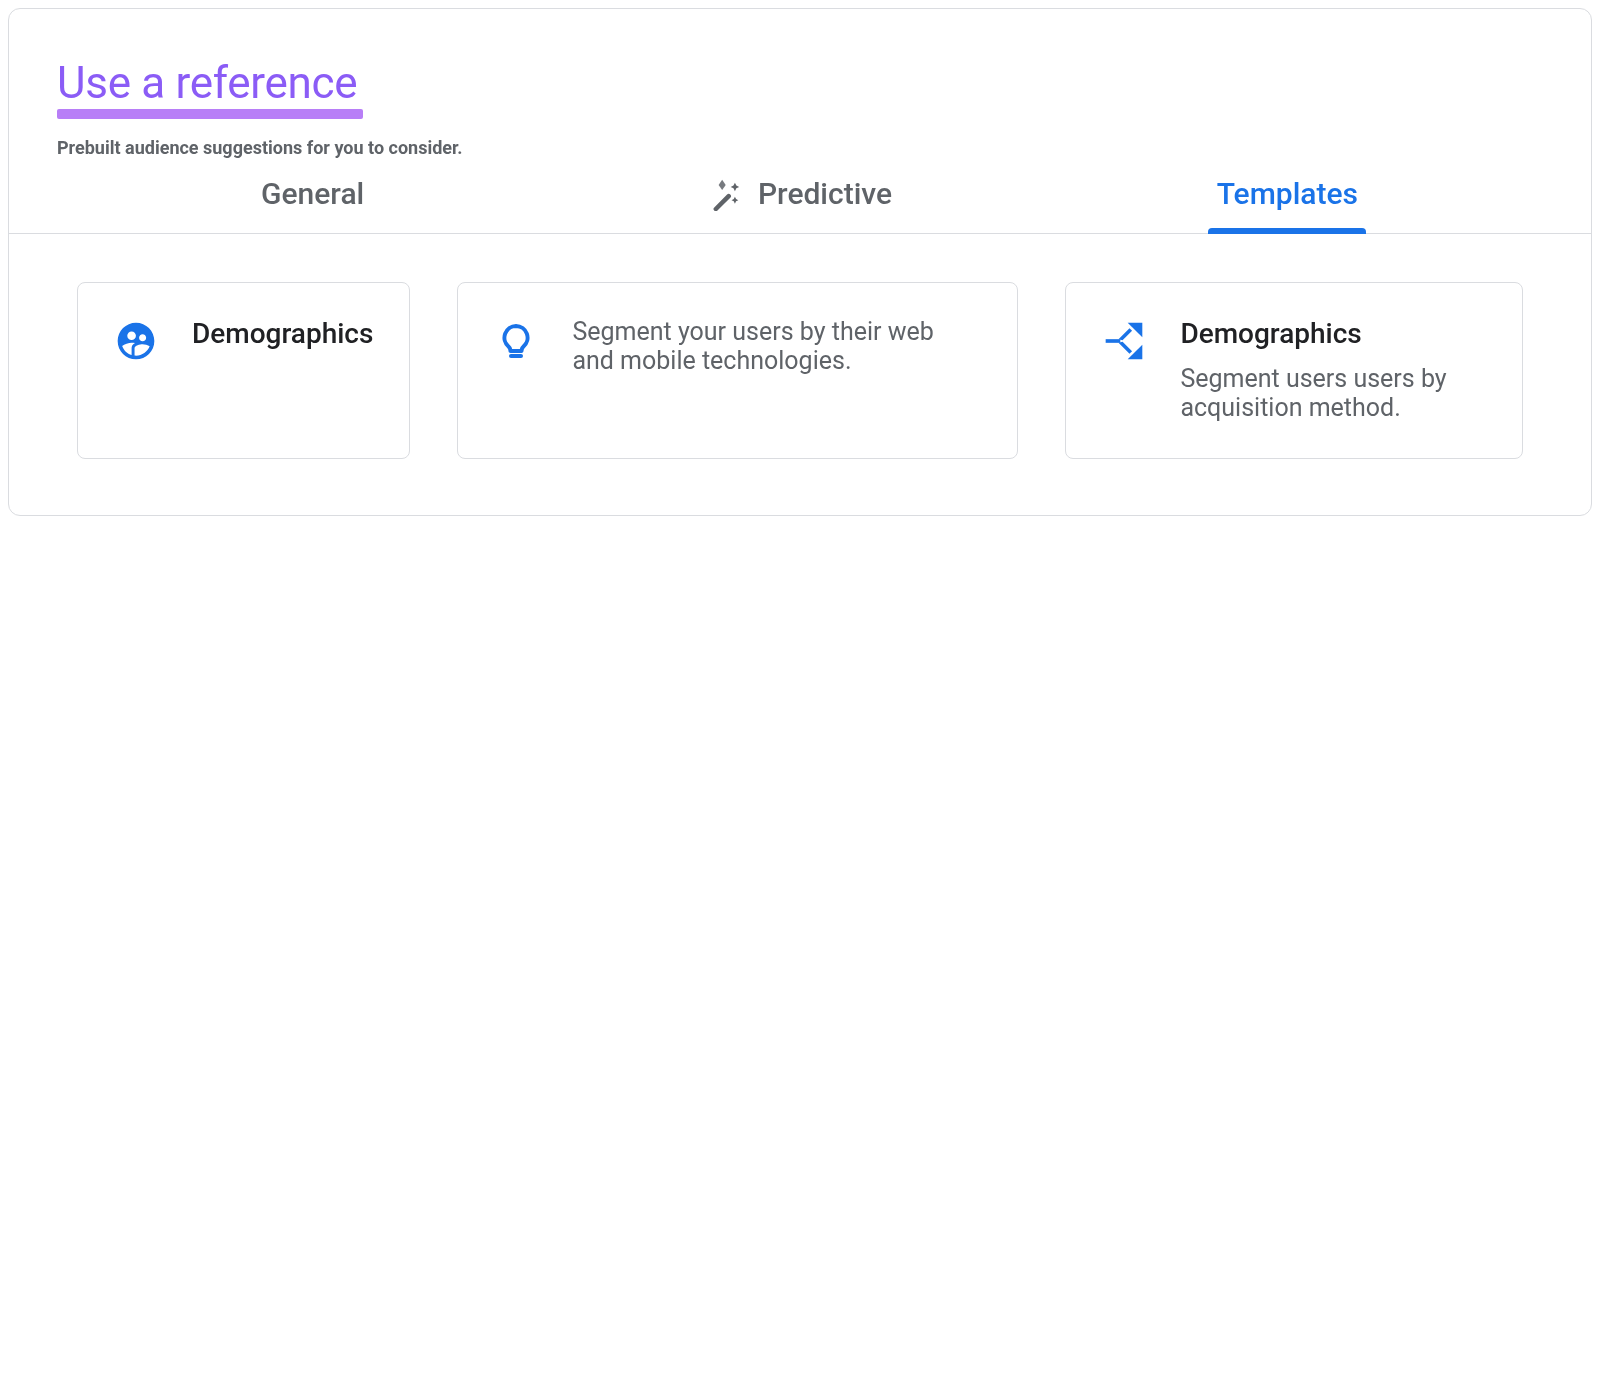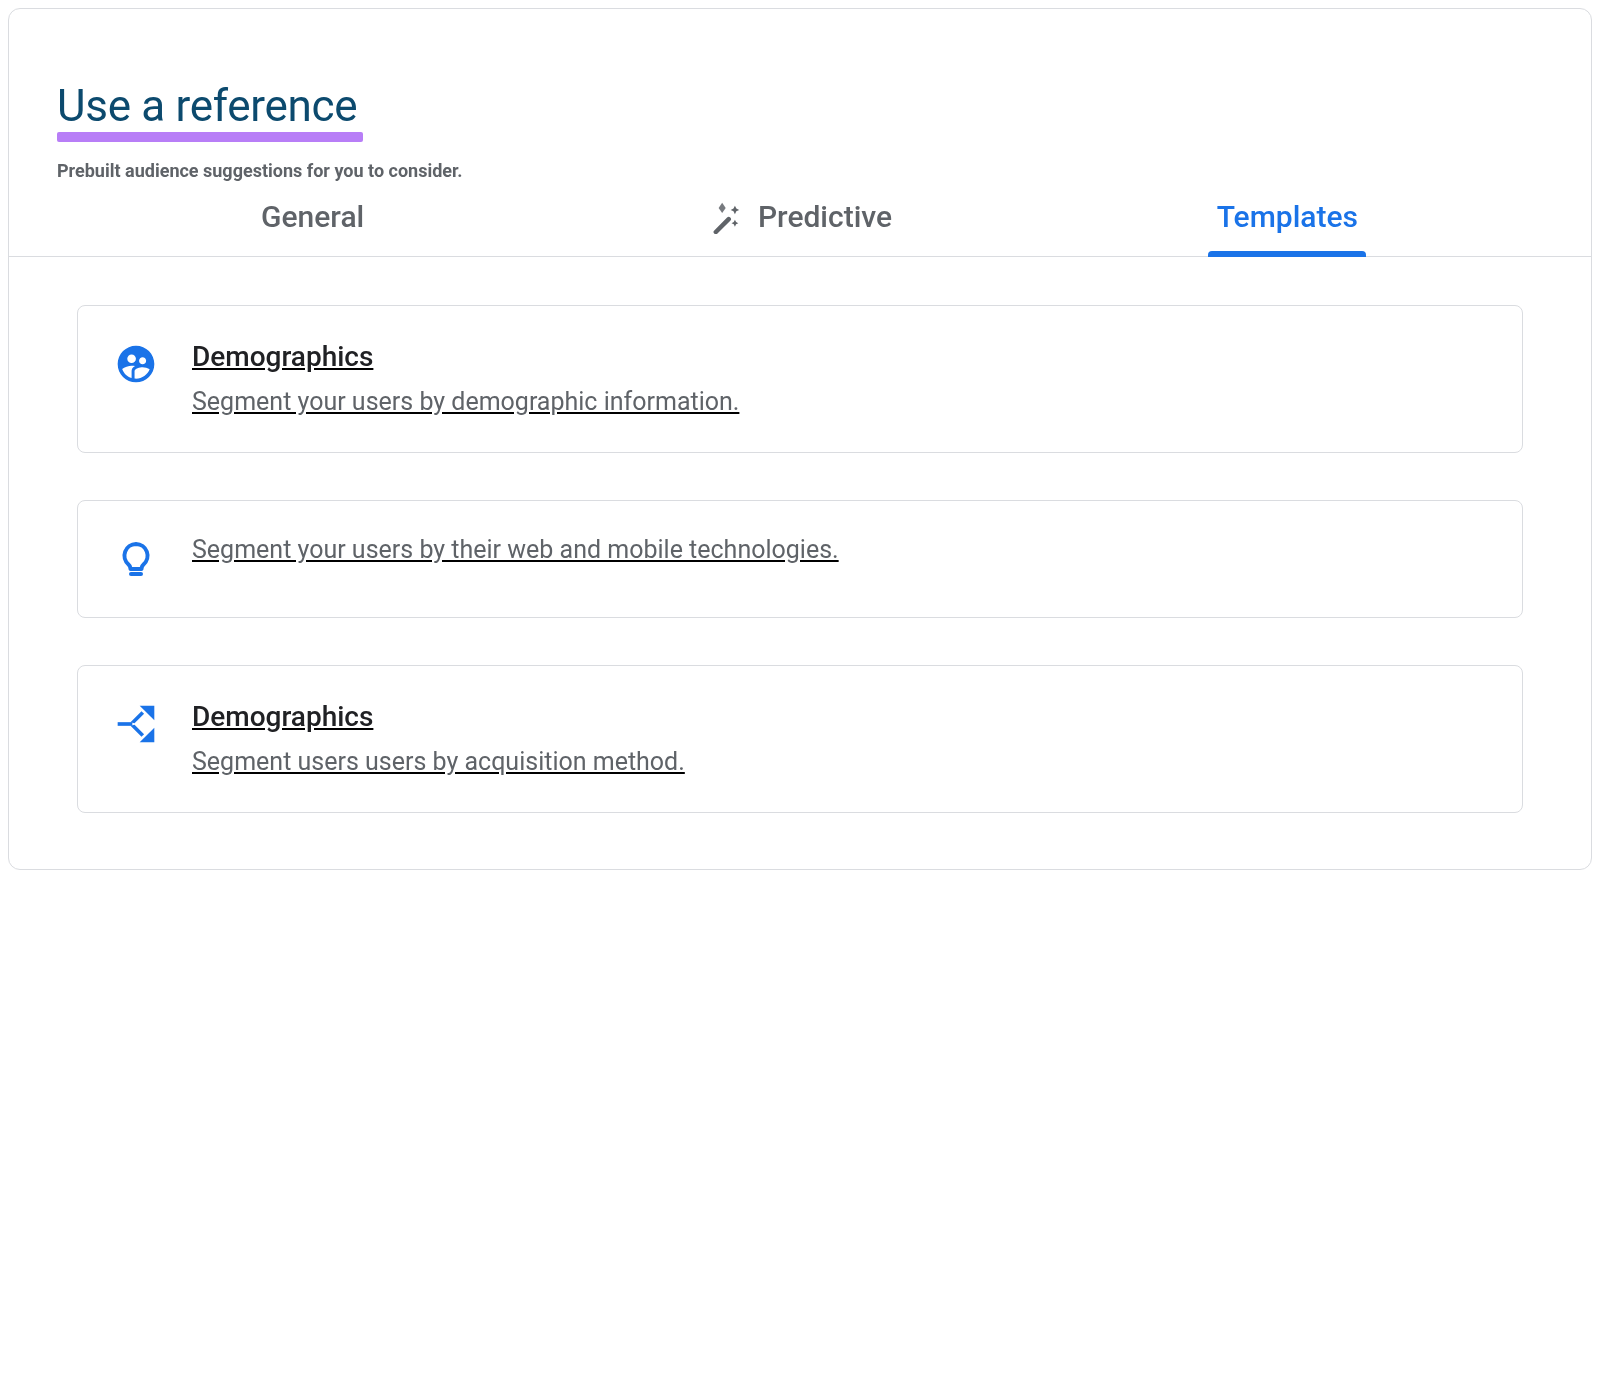--- a/index.html
+++ b/index.html
@@ -19,23 +19,22 @@
       max-width: 1584px;
     }
     .heading-wrap {
       display: inline-block;
       position: relative;
       margin-bottom: 8px;
     }
     .heading {
       font-size: 44px;
       font-weight: 400;
-      color: #0c4a6e;
+      color: #8b5cf6;
       letter-spacing: -0.3px;
-      margin-top: 23px;
     }
     .underline {
       position: absolute;
       left: 0;
       right: -6px;
       bottom: -10px;
       height: 10px;
       background: #b87ef7;
       border-radius: 2px;
     }
@@ -84,23 +83,22 @@
     .tab-icon {
       width: 34px;
       height: 34px;
       display: inline-flex;
       align-items: center;
       justify-content: center;
     }
     .cards {
       padding: 48px 20px 0 20px;
       display: flex;
-      flex-direction: column;
+      flex-direction: row;
       gap: 47px;
-      text-decoration: underline;
     }
     .card {
       border: 1px solid #dadce0;
       border-radius: 8px;
       padding: 34px 36px 36px 36px;
       display: flex;
       align-items: flex-start;
       gap: 34px;
       cursor: pointer;
     }
@@ -163,21 +161,20 @@
   <div class="cards">
 
     <div class="card">
       <span class="card-icon">
         <svg viewBox="0 0 24 24" width="44" height="44" fill="#1a73e8">
           <path d="M12 2C6.48 2 2 6.48 2 12s4.48 10 10 10 10-4.48 10-10S17.52 2 12 2zm3.61 6.34c1.07 0 1.93.86 1.93 1.93s-.86 1.93-1.93 1.93-1.93-.86-1.93-1.93.86-1.93 1.93-1.93zM9.6 6.76c1.3 0 2.36 1.06 2.36 2.36S10.9 11.48 9.6 11.48 7.24 10.42 7.24 9.12 8.3 6.76 9.6 6.76zm0 9.13v3.75c-2.4-.75-4.3-2.6-5.14-4.96C5.55 13.58 8.13 12.9 9.6 12.9c.53 0 1.2.08 1.9.22-1.64.87-1.9 2.02-1.9 2.77zM12 20c-.27 0-.53-.01-.79-.04v-4.07c0-1.42 2.94-2.13 4.4-2.13 1.07 0 2.92.39 3.84 1.15C18.28 17.88 15.39 20 12 20z"></path>
         </svg>
       </span>
       <div class="card-body">
         <div class="card-title">Demographics</div>
-        <div class="card-desc">Segment your users by demographic information.</div>
       </div>
     </div>
 
     <div class="card">
       <span class="card-icon">
         <svg viewBox="0 0 24 24" width="40" height="40" fill="none" stroke="#1a73e8" stroke-width="2.4" stroke-linecap="round" stroke-linejoin="round">
           <path d="M9 21h6"></path>
           <path d="M12 3a7 7 0 0 0 -4.5 12.3c.7.6 1 1.2 1.1 1.9l.1.8h6.6l.1-.8c.1-.7.4-1.3 1.1-1.9A7 7 0 0 0 12 3z"></path>
         </svg>
       </span>

